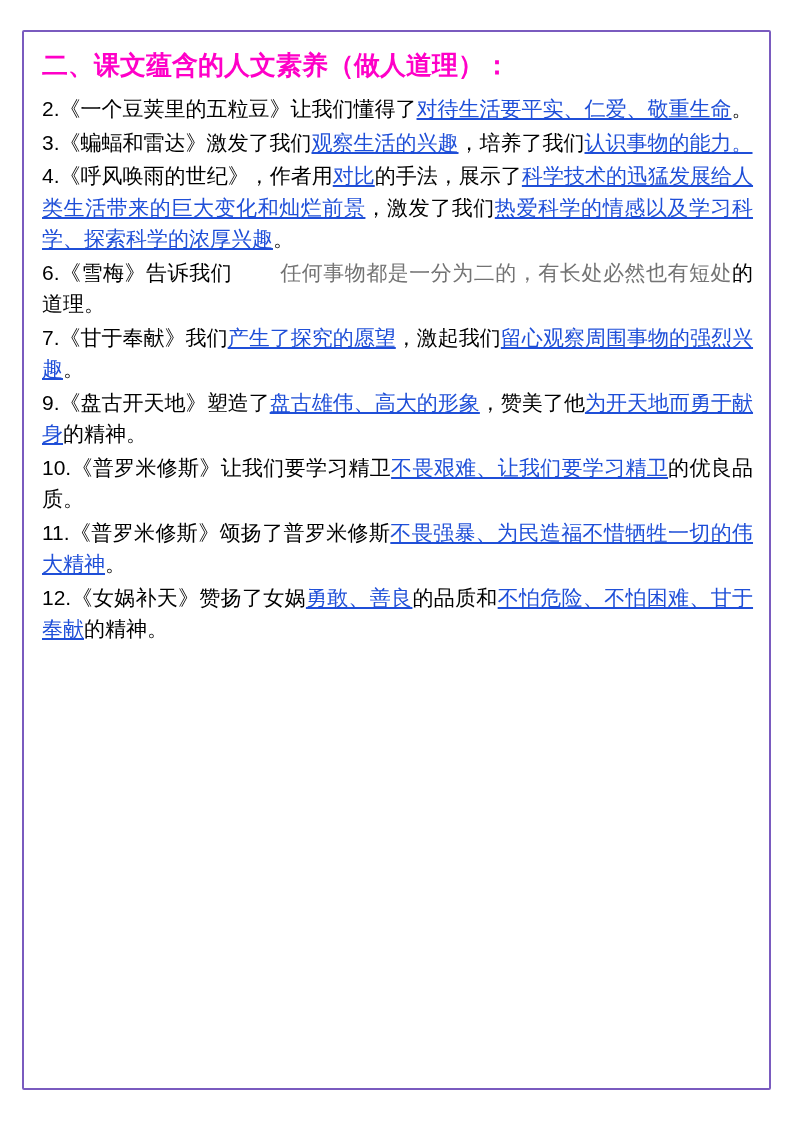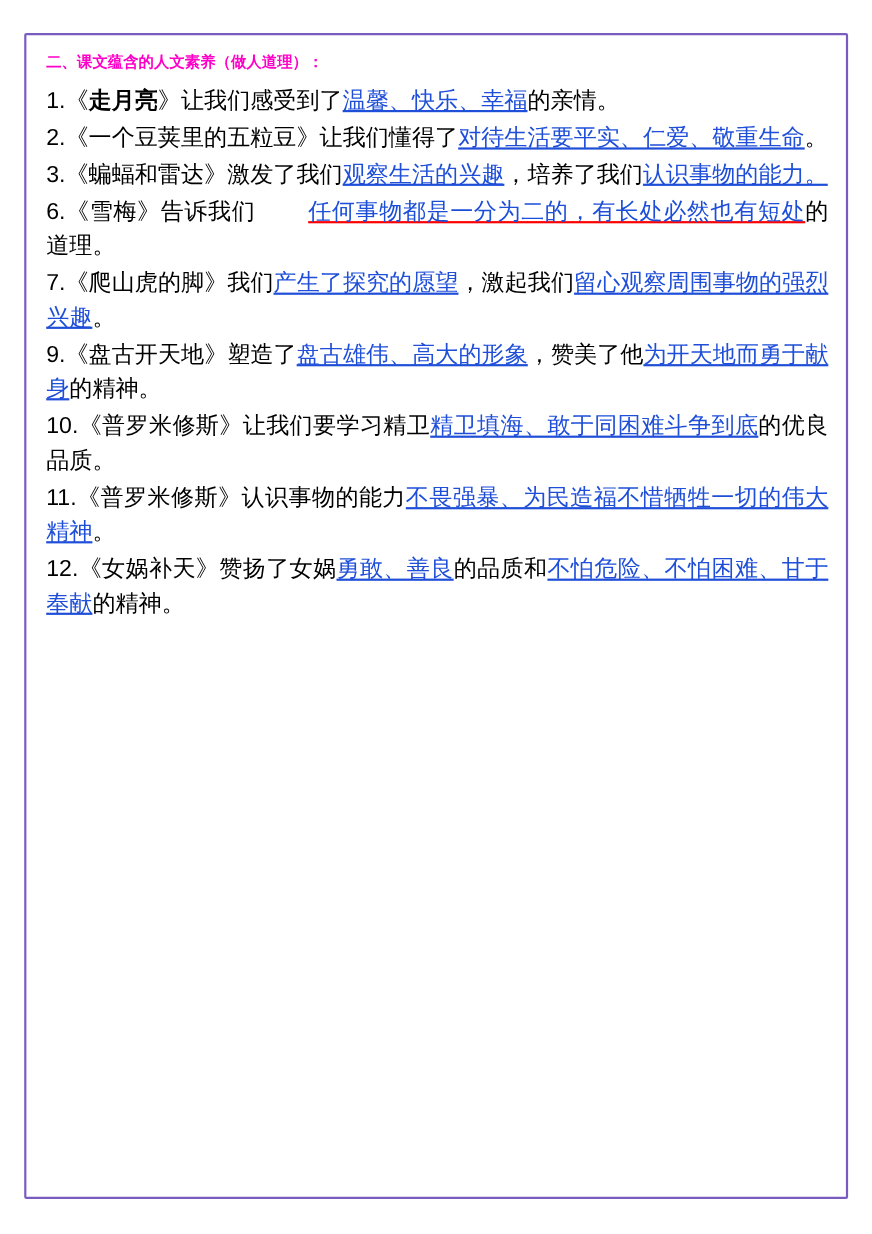--- a/index.html
+++ b/index.html
@@ -23,56 +23,55 @@
   .frame {
     box-sizing: border-box;
     border: 2px solid #7a5bbf;
     border-radius: 2px;
     padding: 14px 16px 18px 16px;
     min-height: 1060px;
   }
   .heading {
     color: #ff00c8;
     font-weight: bold;
-    font-size: 14px;
+    font-size: 26px;
     letter-spacing: 0px;
     margin: 2px 0 10px 2px;
   }
   .item {
     font-size: 21px;
     line-height: 1.50;
     color: #000000;
     margin: 0 0 2px 2px;
     text-align: justify;
   }
   .blue {
     color: #1f4fd8;
     text-decoration: underline;
     text-decoration-color: #1f4fd8;
     text-underline-offset: 2px;
   }
   .red {
-    color: #1d4ed8;
-    text-decoration: underline;
+    color: #737373;
     text-decoration-color: #ff0000;
     text-underline-offset: 2px;
     margin-left: 48px;
   }
 </style>
 </head>
 <body>
 
 <div class="page">
   <div class="frame">
     <div class="heading">二、课文蕴含的人文素养（做人道理）：</div>
     <div id="items-container">
-        <div class="item"><span>1.</span><span>《</span><span style="font-weight: bold;">走月亮</span><span>》让我们感受到了</span><span class="blue">温馨、快乐、幸福</span><span>的亲情。</span></div>
         <div class="item"><span>2.</span><span>《一个豆荚里的五粒豆》让我们懂得了</span><span class="blue">对待生活要平实、仁爱、敬重生命</span><span>。</span></div>
         <div class="item"><span>3.</span><span>《蝙蝠和雷达》激发了我们</span><span class="blue">观察生活的兴趣</span><span>，培养了我们</span><span class="blue">认识事物的能力。</span></div>
+        <div class="item"><span>4.</span><span>《呼风唤雨的世纪》，作者用</span><span class="blue">对比</span><span>的手法，展示了</span><span class="blue">科学技术的迅猛发展给人类生活带来的巨大变化和灿烂前景</span><span>，激发了我们</span><span class="blue">热爱科学的情感以及学习科学、探索科学的浓厚兴趣</span><span>。</span></div>
         <div class="item"><span>6.</span><span>《雪梅》告诉我们</span><span class="red">任何事物都是一分为二的，有长处必然也有短处</span><span>的道理。</span></div>
-        <div class="item"><span>7.</span><span>《爬山虎的脚》我们</span><span class="blue">产生了探究的愿望</span><span>，激起我们</span><span class="blue">留心观察周围事物的强烈兴趣</span><span>。</span></div>
+        <div class="item"><span>7.</span><span>《甘于奉献》我们</span><span class="blue">产生了探究的愿望</span><span>，激起我们</span><span class="blue">留心观察周围事物的强烈兴趣</span><span>。</span></div>
         <div class="item"><span>9.</span><span>《盘古开天地》塑造了</span><span class="blue">盘古雄伟、高大的形象</span><span>，赞美了他</span><span class="blue">为开天地而勇于献身</span><span>的精神。</span></div>
-        <div class="item"><span>10.</span><span>《普罗米修斯》让我们要学习精卫</span><span class="blue">精卫填海、敢于同困难斗争到底</span><span>的优良品质。</span></div>
-        <div class="item"><span>11.</span><span>《普罗米修斯》认识事物的能力</span><span class="blue">不畏强暴、为民造福不惜牺牲一切的伟大精神</span><span>。</span></div>
+        <div class="item"><span>10.</span><span>《普罗米修斯》让我们要学习精卫</span><span class="blue">不畏艰难、让我们要学习精卫</span><span>的优良品质。</span></div>
+        <div class="item"><span>11.</span><span>《普罗米修斯》颂扬了普罗米修斯</span><span class="blue">不畏强暴、为民造福不惜牺牲一切的伟大精神</span><span>。</span></div>
         <div class="item"><span>12.</span><span>《女娲补天》赞扬了女娲</span><span class="blue">勇敢、善良</span><span>的品质和</span><span class="blue">不怕危险、不怕困难、甘于奉献</span><span>的精神。</span></div>
       </div>
   </div>
 </div>
 
 </body></html>

